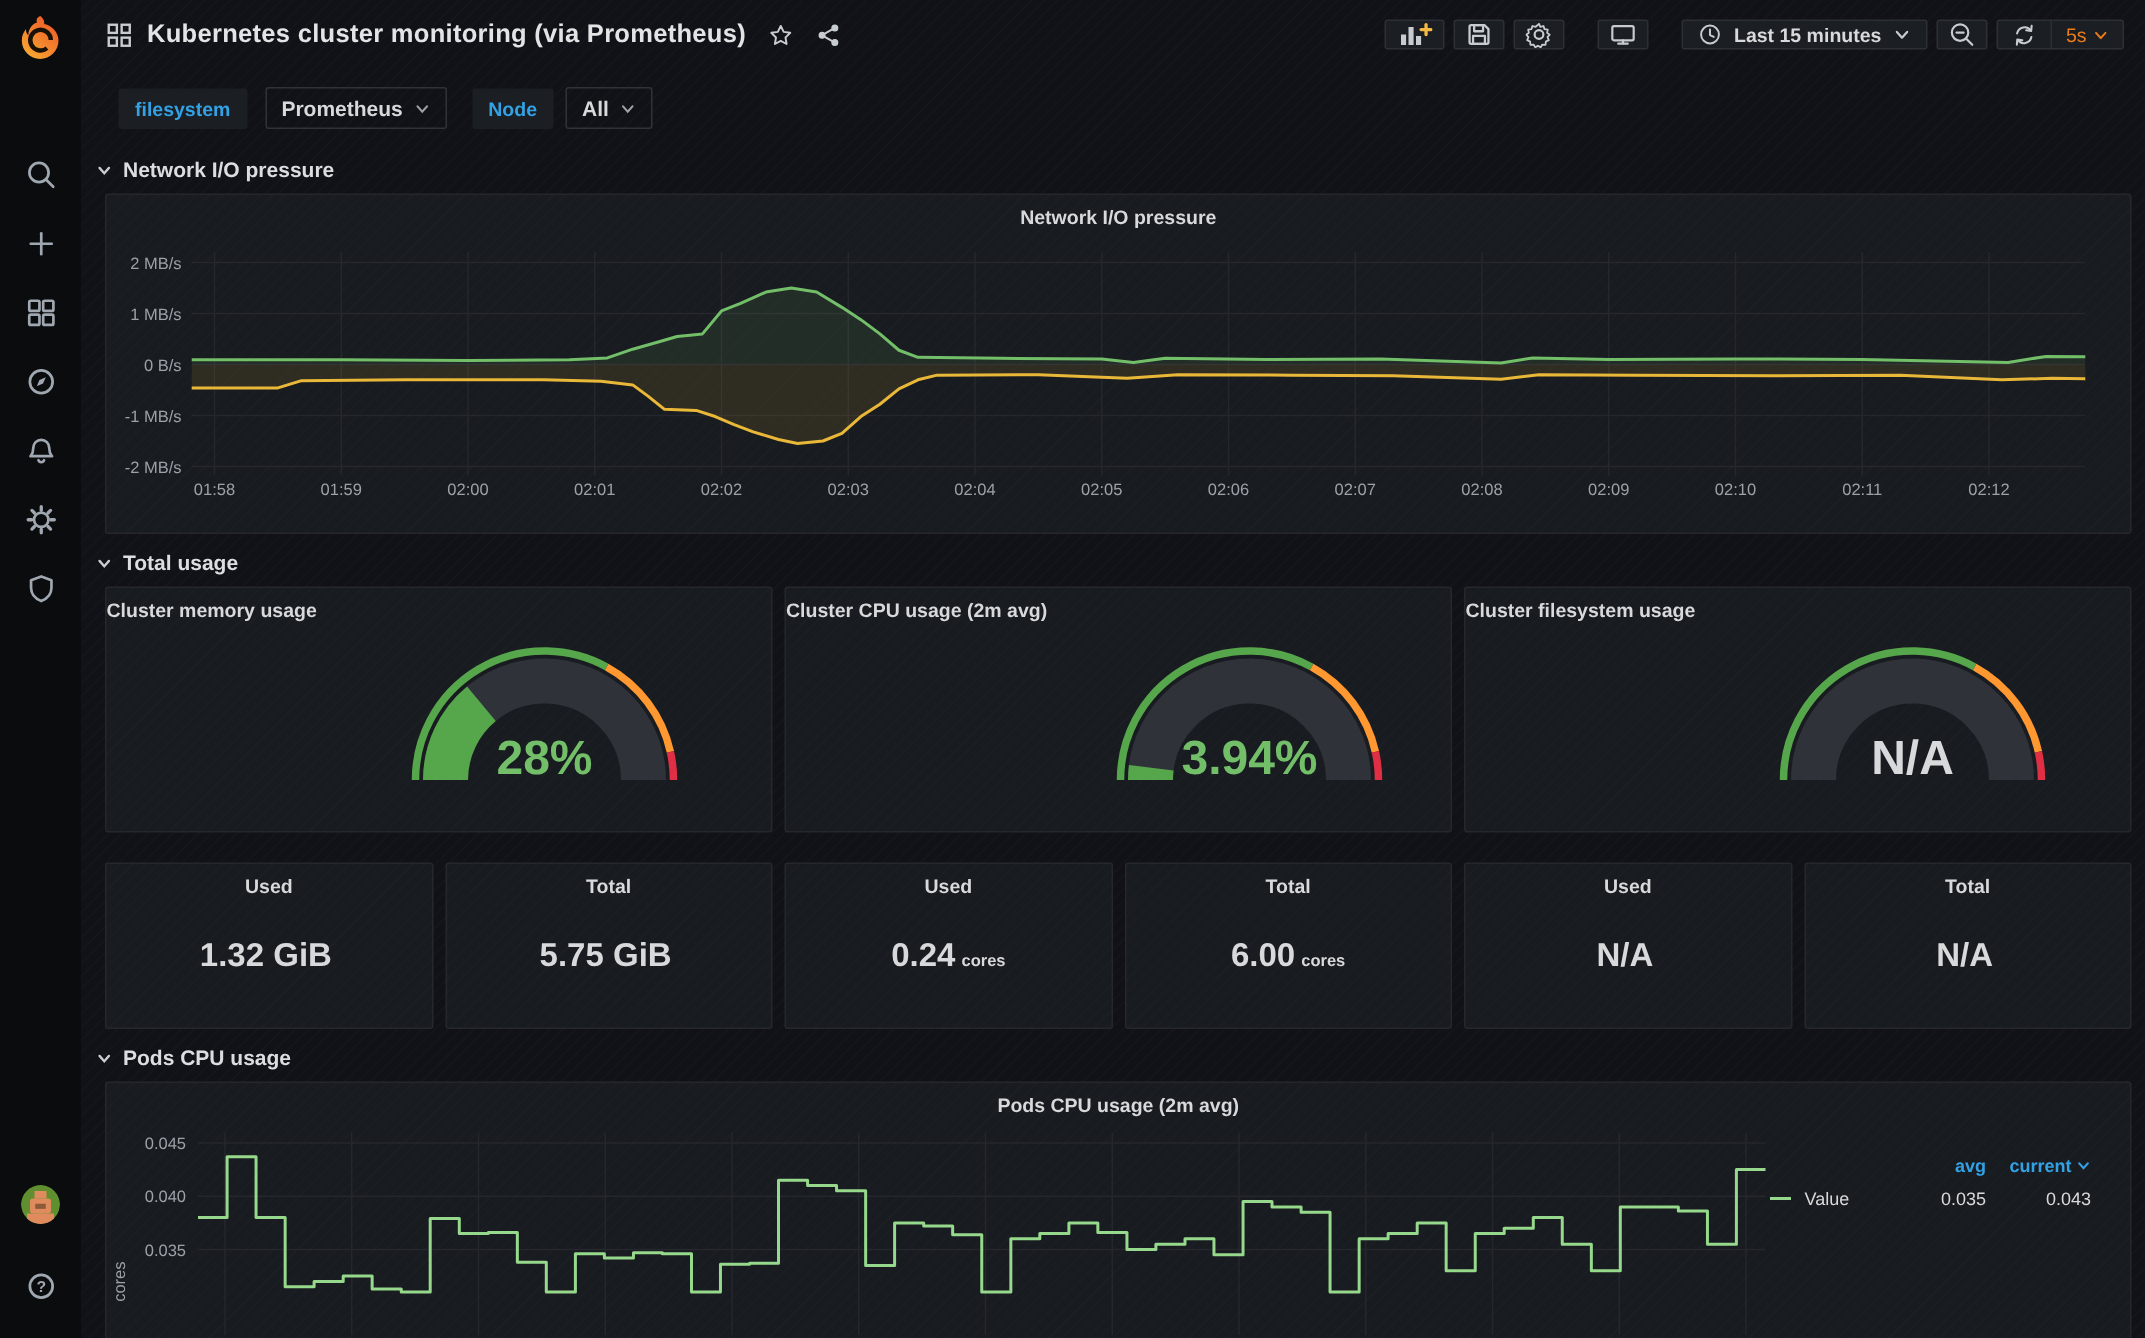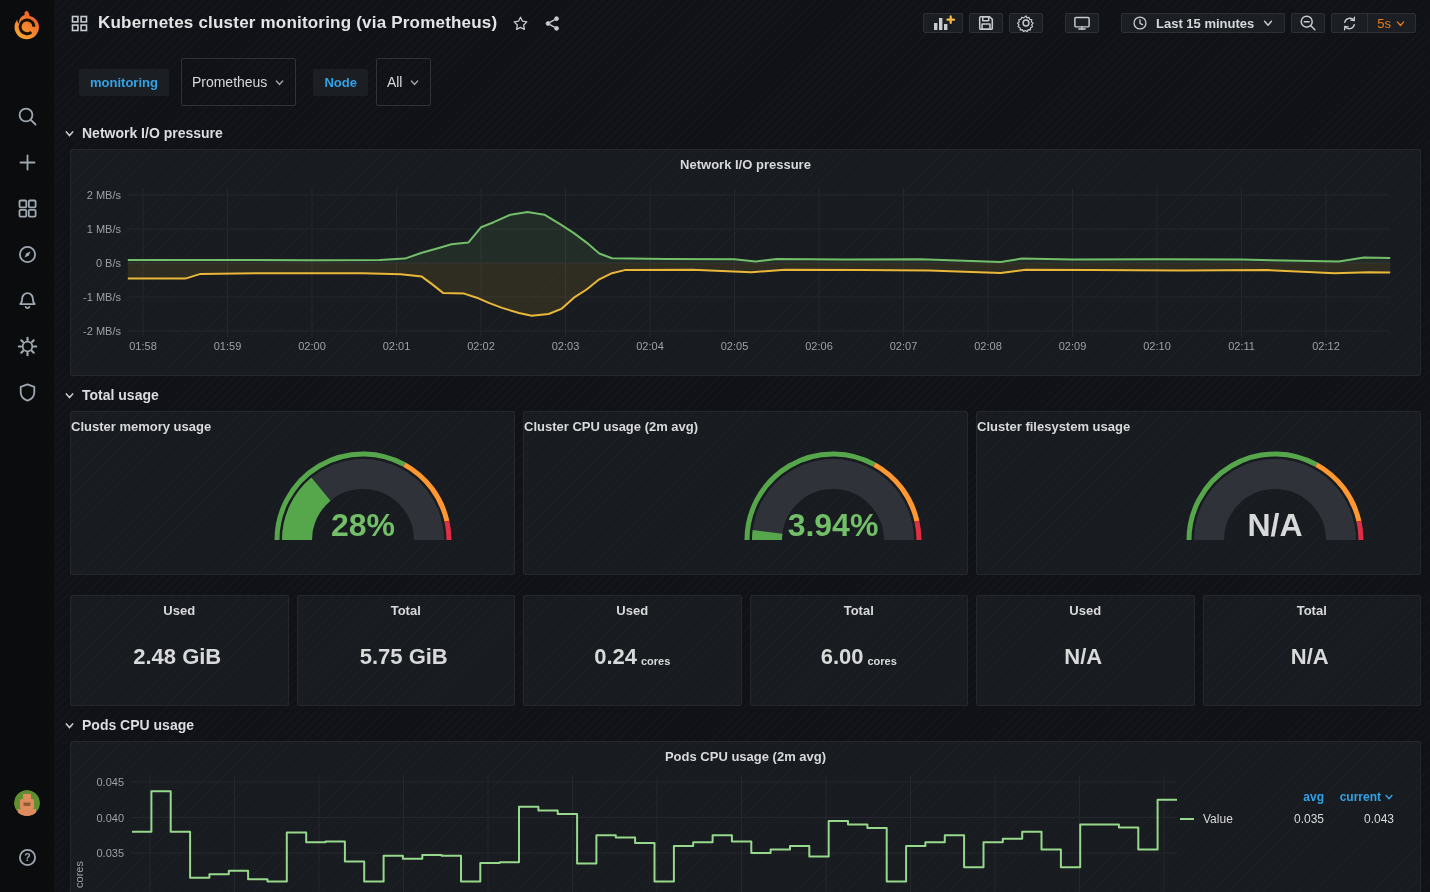--- a/index.html
+++ b/index.html
@@ -33,21 +33,21 @@
   .refresh-group{display:flex;align-items:stretch;padding:0;overflow:hidden}
   .refresh-seg{display:flex;align-items:center;padding:0 9px}
   .interval-seg{display:flex;align-items:center;gap:4px;padding:0 9px;border-left:1px solid #2c2f35;
     color:#eb7b18;font-size:13px;font-weight:400}
   .interval-seg svg{stroke:#eb7b18}
   
   .submenu{display:flex;align-items:center;gap:17px;padding:12px 0 8px 25px}
   .filter-pair{display:flex;align-items:center;gap:12px}
   .var-label{background:#1b1e23;border-radius:2px;padding:6px 11px;font-size:13px;font-weight:700;color:#33a2e5}
   .var-value{display:flex;align-items:center;gap:7px;border:1px solid #2f3237;border-radius:2px;
-    padding:15px 10px;font-size:14px;font-weight:400;color:#d8d9da;cursor:pointer}
+    padding:5px 10px;font-size:14px;font-weight:700;color:#d8d9da;cursor:pointer}
   .var-value svg{stroke:#9fa2a8}
   
   .section-head{display:flex;align-items:center;gap:7px;padding:11px 0 8px 10px;font-size:14px;font-weight:700;color:#dcdde0;cursor:pointer}
   .section-head svg{stroke:#c8ccd1;fill:none;stroke-width:2;stroke-linecap:round}
   .content-pad{padding:0 9px 0 16px}
   .panel{background:#181b1f;border:1px solid #25272c;border-radius:2px;position:relative;
     background-image:repeating-linear-gradient(135deg, rgba(255,255,255,0.012) 0 1px, transparent 1px 6px)}
   .panel-title{text-align:center;font-size:13px;font-weight:700;color:#d8d9da;padding:7px 0 1px;cursor:pointer}
   .net-panel{height:227px}
   .row{display:flex;gap:8px}
@@ -254,21 +254,21 @@
           <svg width="11" height="11" viewBox="0 0 14 14" fill="none" stroke-width="2" stroke-linecap="round">
               <polyline points="3,5 7,9.5 11,5"></polyline>
             </svg>
         </span>
       </div>
     </div>
   </header>
 
   <div class="submenu">
     <div class="filter-pair">
-      <span class="var-label">monitoring</span>
+      <span class="var-label">filesystem</span>
       <span class="var-value">
         <span>Prometheus</span>
         <svg width="11" height="11" viewBox="0 0 14 14" fill="none" stroke-width="1.8" stroke-linecap="round">
             <polyline points="3,5 7,9.5 11,5"></polyline>
           </svg>
       </span>
     </div>
     <div class="filter-pair" style="gap:8px">
       <span class="var-label">Node</span>
       <span class="var-value">
@@ -383,21 +383,21 @@
               <text x="95" y="102" text-anchor="middle" font-size="32" font-weight="bold" fill="#d8d9da">N/A</text>
             </svg>
           </div>
       </div>
     </div>
 
     <div class="row stats-row">
       <div class="panel stat-panel">
         <div class="panel-title">Used</div>
         <div class="stat-body">
-            <span class="stat-value">2.48 GiB</span>
+            <span class="stat-value">1.32 GiB</span>
             <span class="stat-unit"></span>
           </div>
       </div>
       <div class="panel stat-panel">
         <div class="panel-title">Total</div>
         <div class="stat-body">
             <span class="stat-value">5.75 GiB</span>
             <span class="stat-unit"></span>
           </div>
       </div>

